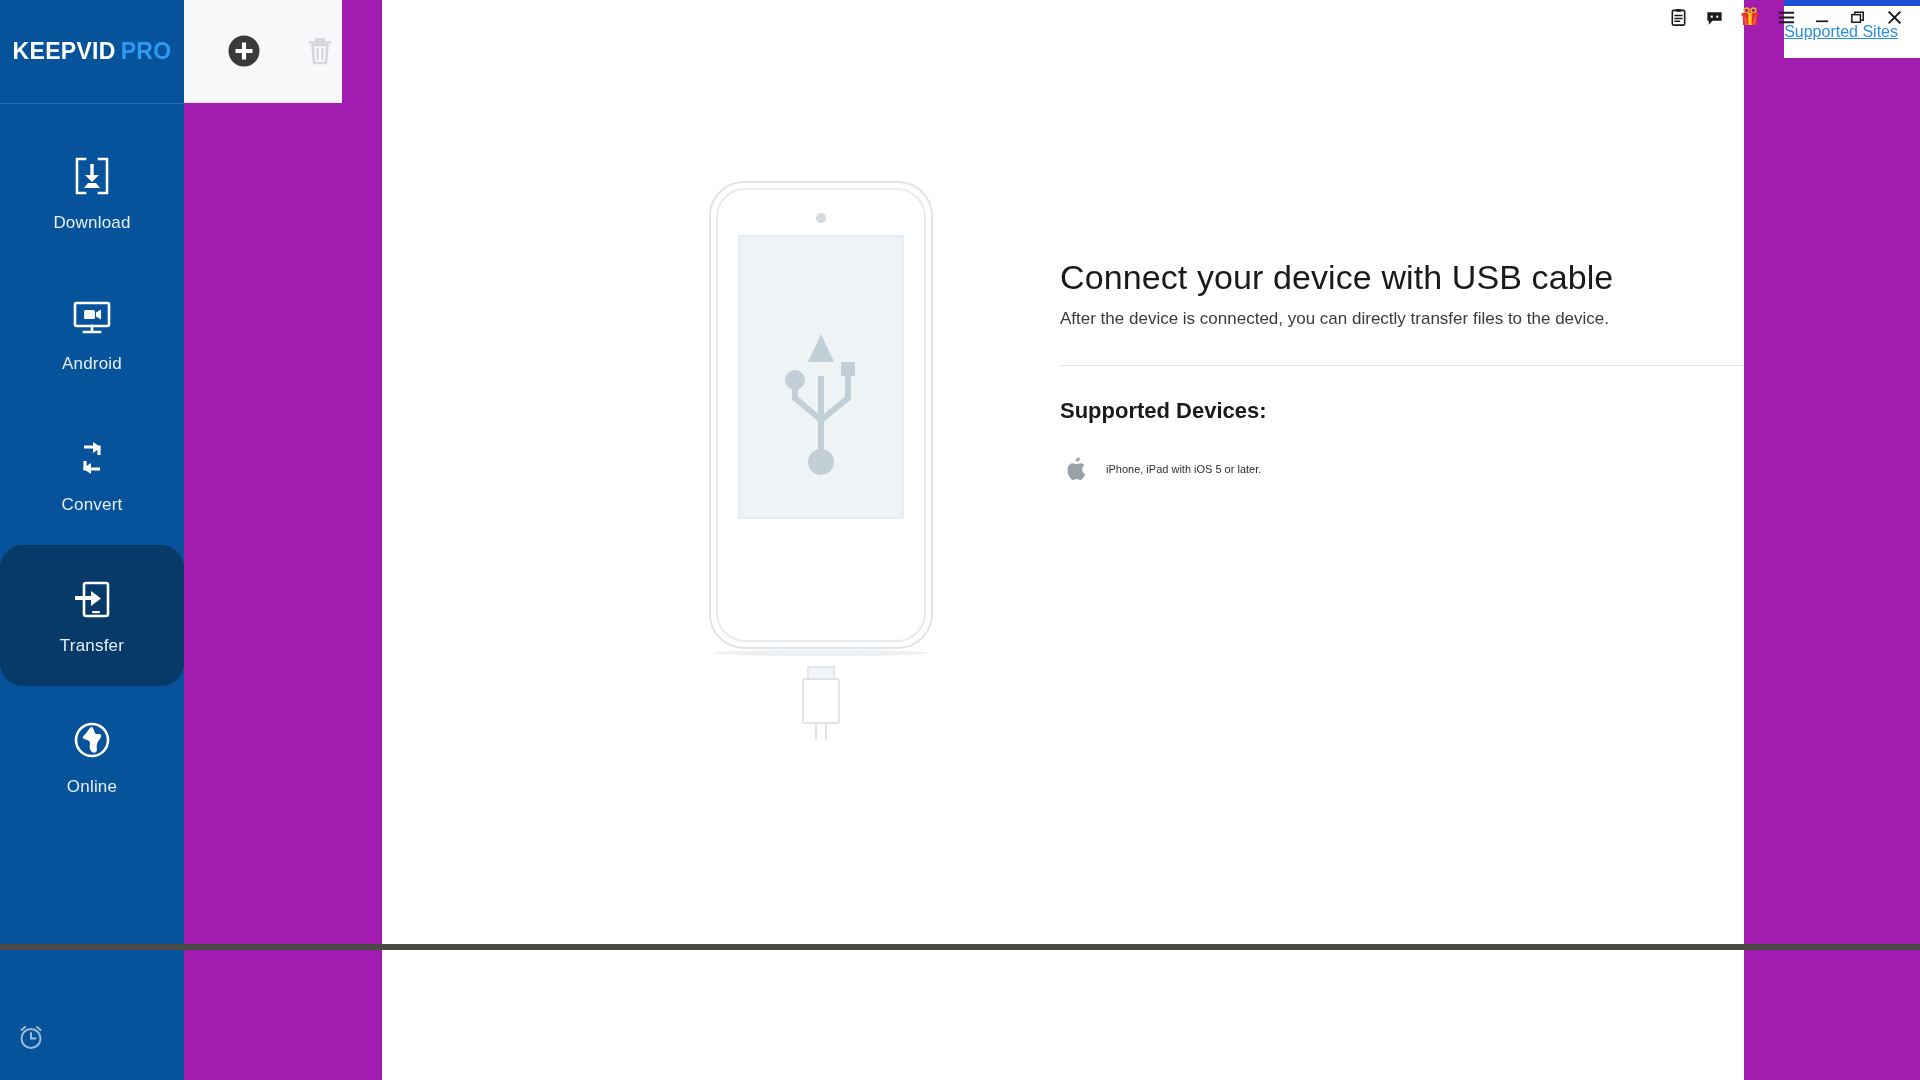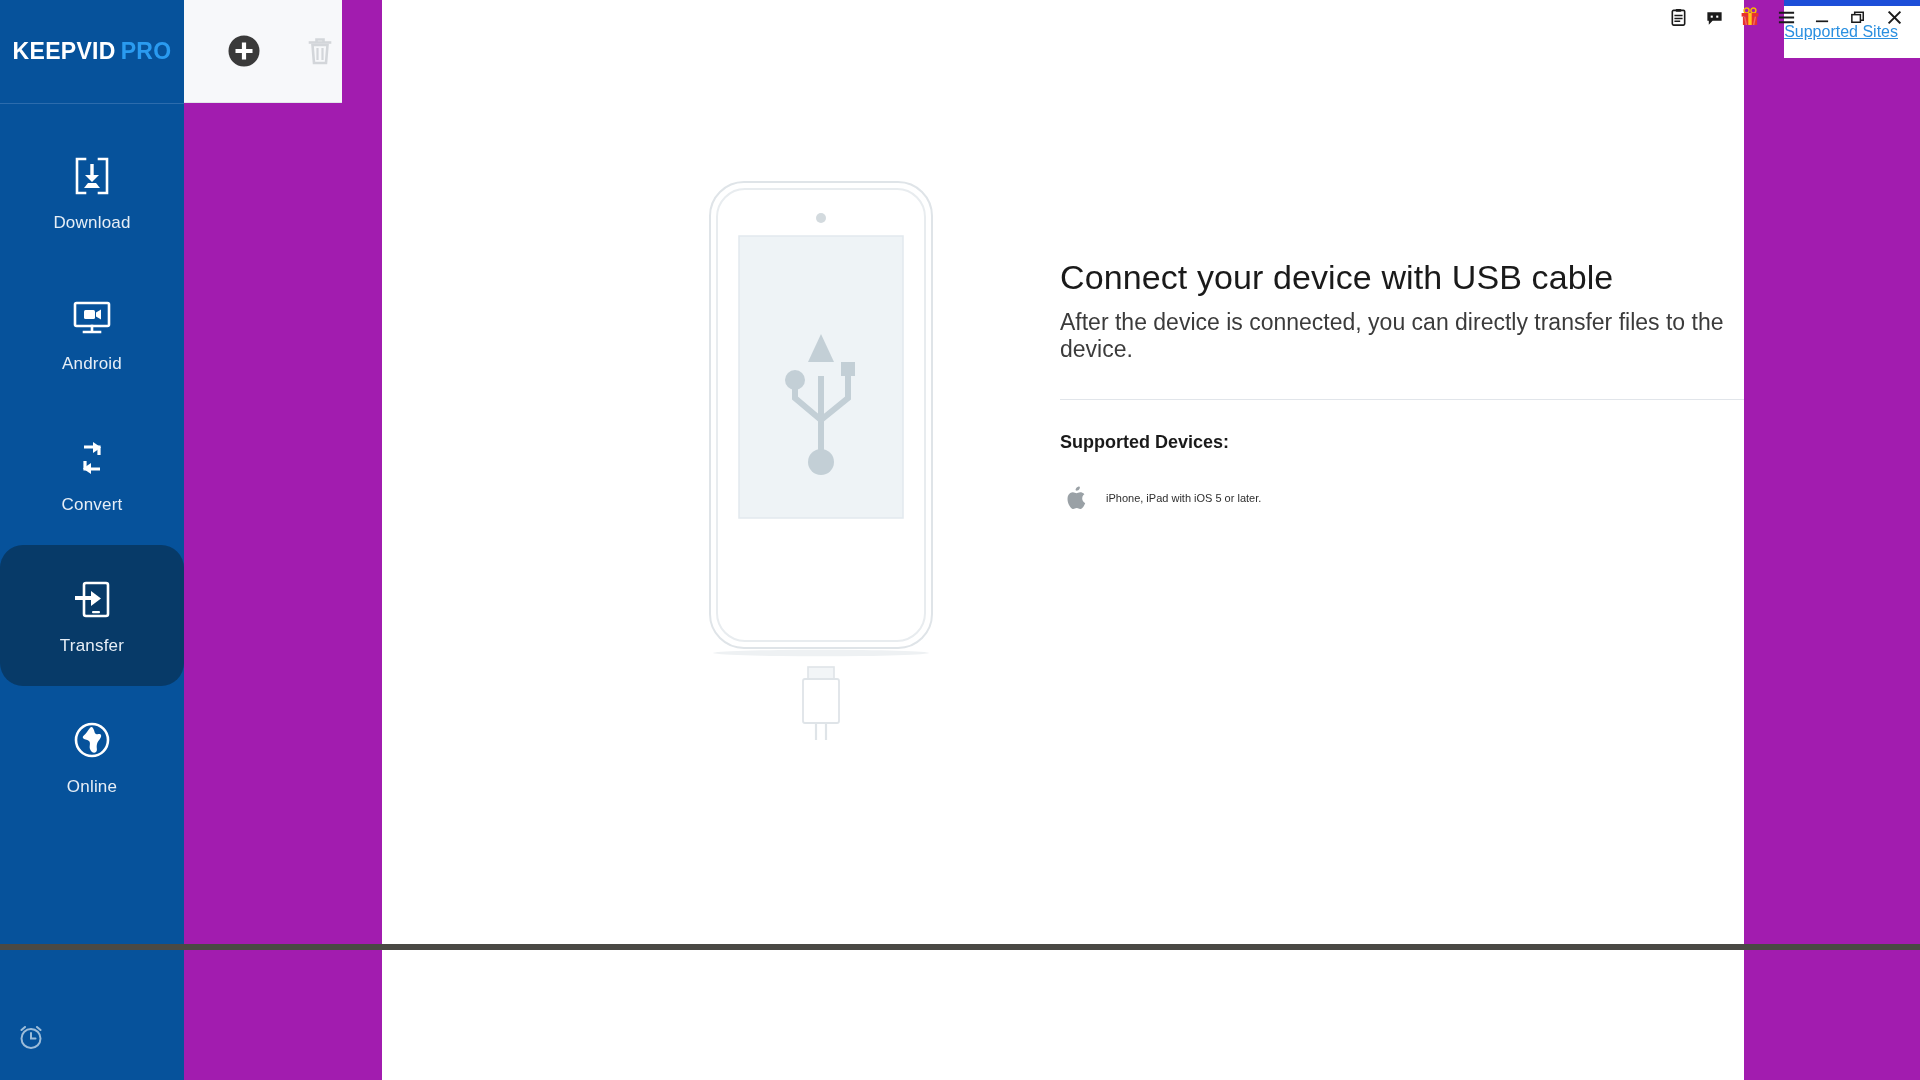--- a/index.html
+++ b/index.html
@@ -172,33 +172,33 @@
   }
   .info-title {
     font-size: 34px;
     color: #1a1a1a;
     font-weight: normal;
     margin: 0 0 12px 0;
     letter-spacing: .1px;
     white-space: nowrap;
   }
   .info-sub {
-    font-size: 23px;
+    font-size: 17px;
     color: #3b3b3b;
     margin: 0;
   }
   .divider {
     margin-top: 36px;
     height: 1px;
     background: #e1e5ea;
     width: 727px;
   }
   .supported-title {
     margin-top: 32px;
-    font-size: 18px;
+    font-size: 22px;
     font-weight: bold;
     color: #1a1a1a;
   }
   .dev-list { margin-top: 22px; }
   .dev-row {
     display: flex;
     align-items: center;
     height: 45px;
   }
   .dev-icon {

